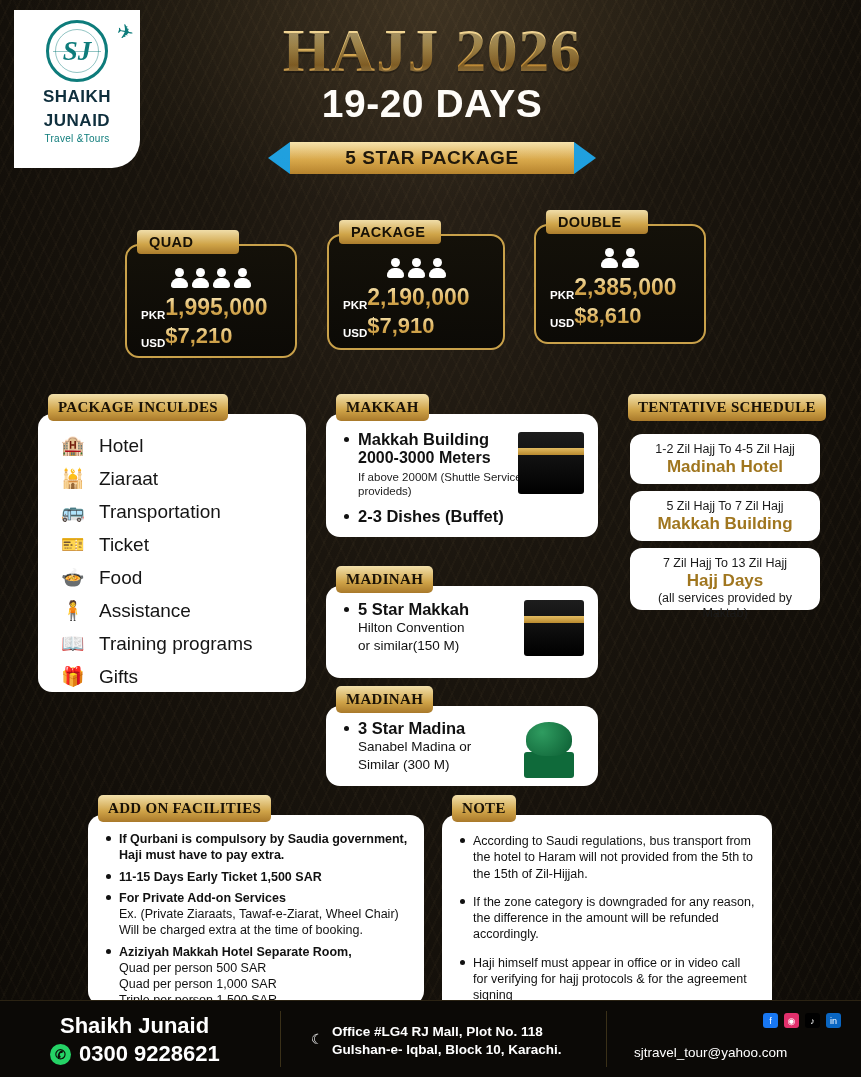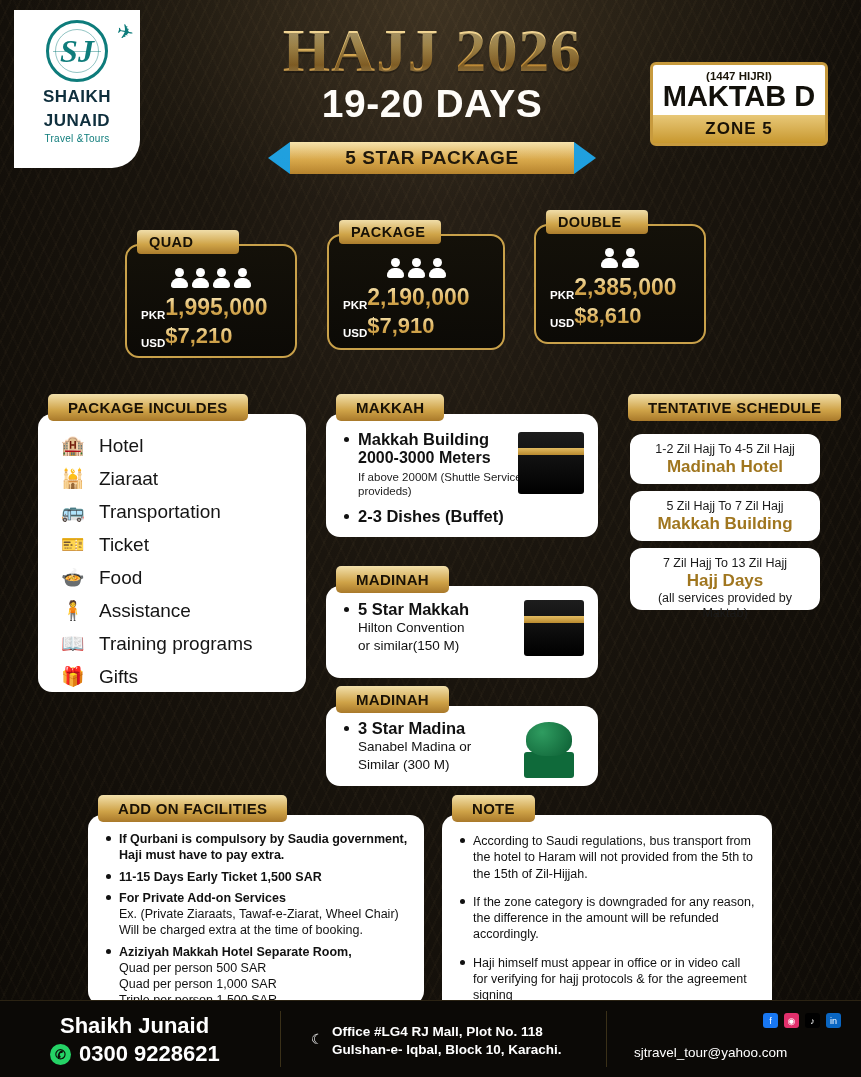--- a/index.html
+++ b/index.html
@@ -33,21 +33,21 @@
   
   .logo-card {
     position:absolute; left:14px; top:10px; width:126px; height:158px;
     background:#fff; border-radius:0 0 28px 0;
     display:flex; flex-direction:column; align-items:center; padding-top:10px;
     z-index:6;
   }
   .logo-globe{ width:62px;height:62px;border-radius:50%;border:3px solid #0e7c7b;position:relative;display:flex;align-items:center;justify-content:center;}
   .logo-globe::before{content:"";position:absolute;inset:6px;border-radius:50%;border:1px solid #0e7c7b;opacity:.45;}
   .logo-globe::after{content:"";position:absolute;left:8%;right:8%;top:50%;height:1px;background:#0e7c7b;opacity:.45;}
-  .logo-sj{font-family:"Liberation Serif",serif;font-style:italic;font-weight:bold;font-size:32px;color:#0e7c7b;z-index:2;}
+  .logo-sj{font-family:"Liberation Serif",serif;font-style:italic;font-weight:bold;font-size:27px;color:#0e7c7b;z-index:2;}
   .plane{position:absolute;right:6px;top:10px;color:#0e7c7b;font-size:20px;transform:rotate(12deg);}
   .logo-name{font-size:17px;font-weight:bold;color:#0f2f3d;letter-spacing:.5px;line-height:1.05;text-align:center;margin-top:6px;}
   .logo-sub{font-size:10px;color:#0e7c7b;margin-top:3px;letter-spacing:.3px;}
 
   
   .hajj-title{
     position:absolute; left:232px; top:16px; width:400px; text-align:center;
     font-family:"Liberation Serif", serif;
     font-weight:bold; font-size:61px; letter-spacing:1px;
     background:linear-gradient(180deg,#fdf0c8 0%,#e6bf69 42%,#b5812e 70%,#f3dca0 100%);
@@ -101,22 +101,22 @@
   .amt{font-size:23px;font-weight:bold;
     background:linear-gradient(180deg,#fbeec2,#dcaf58 55%,#b98c33);
     -webkit-background-clip:text;background-clip:text;color:transparent;}
   .amt.usd{font-size:22px;}
 
   
   .chip{
     display:inline-flex;align-items:center;justify-content:center;
     background:linear-gradient(180deg,#f2e0ab,#cfa348 60%,#a9792a);
     color:#1a1206;font-weight:bold;border-radius:5px;
-    padding:5px 20px;font-size:15px;letter-spacing:.3px;
-    position:absolute; z-index:4;
+    padding:5px 10px;font-size:15px;letter-spacing:.3px;
+    position:absolute; z-index:4;font-family:Liberation Serif, serif;
   }
   .wbox{position:absolute;background:#fff;border-radius:14px;}
 
   
   .pi-chip{left:48px;top:394px;}
   .pi-box{left:38px;top:414px;width:268px;height:278px;padding:20px 0 0 22px;}
   .pi-item{display:flex;align-items:center;gap:13px;margin-bottom:9px;}
   .pi-ico{width:26px;height:24px;font-size:19px;line-height:24px;text-align:center;}
   .pi-label{font-size:19px;color:#151515;}
 
@@ -182,25 +182,20 @@
     <span class="plane">✈</span>
     <div class="logo-name">SHAIKH</div>
     <div class="logo-name">JUNAID</div>
     <div class="logo-sub">Travel &amp;Tours</div>
   </div>
 
   <div class="hajj-title">HAJJ 2026</div>
   <div class="days-title">19-20 DAYS</div>
   <div class="star-band">5 STAR PACKAGE</div>
 
-  <div class="maktab">
-    <div class="hijri">(1447 HIJRI)</div>
-    <div class="maktab-name">MAKTAB D</div>
-    <div class="zone">ZONE 5</div>
-  </div>
 
   <div class="price-row">
 
     <div class="pcard quad">
       <div class="ptag">QUAD</div>
       <div class="people">
         <span class="person"></span>
         <span class="person"></span>
         <span class="person"></span>
         <span class="person"></span>

